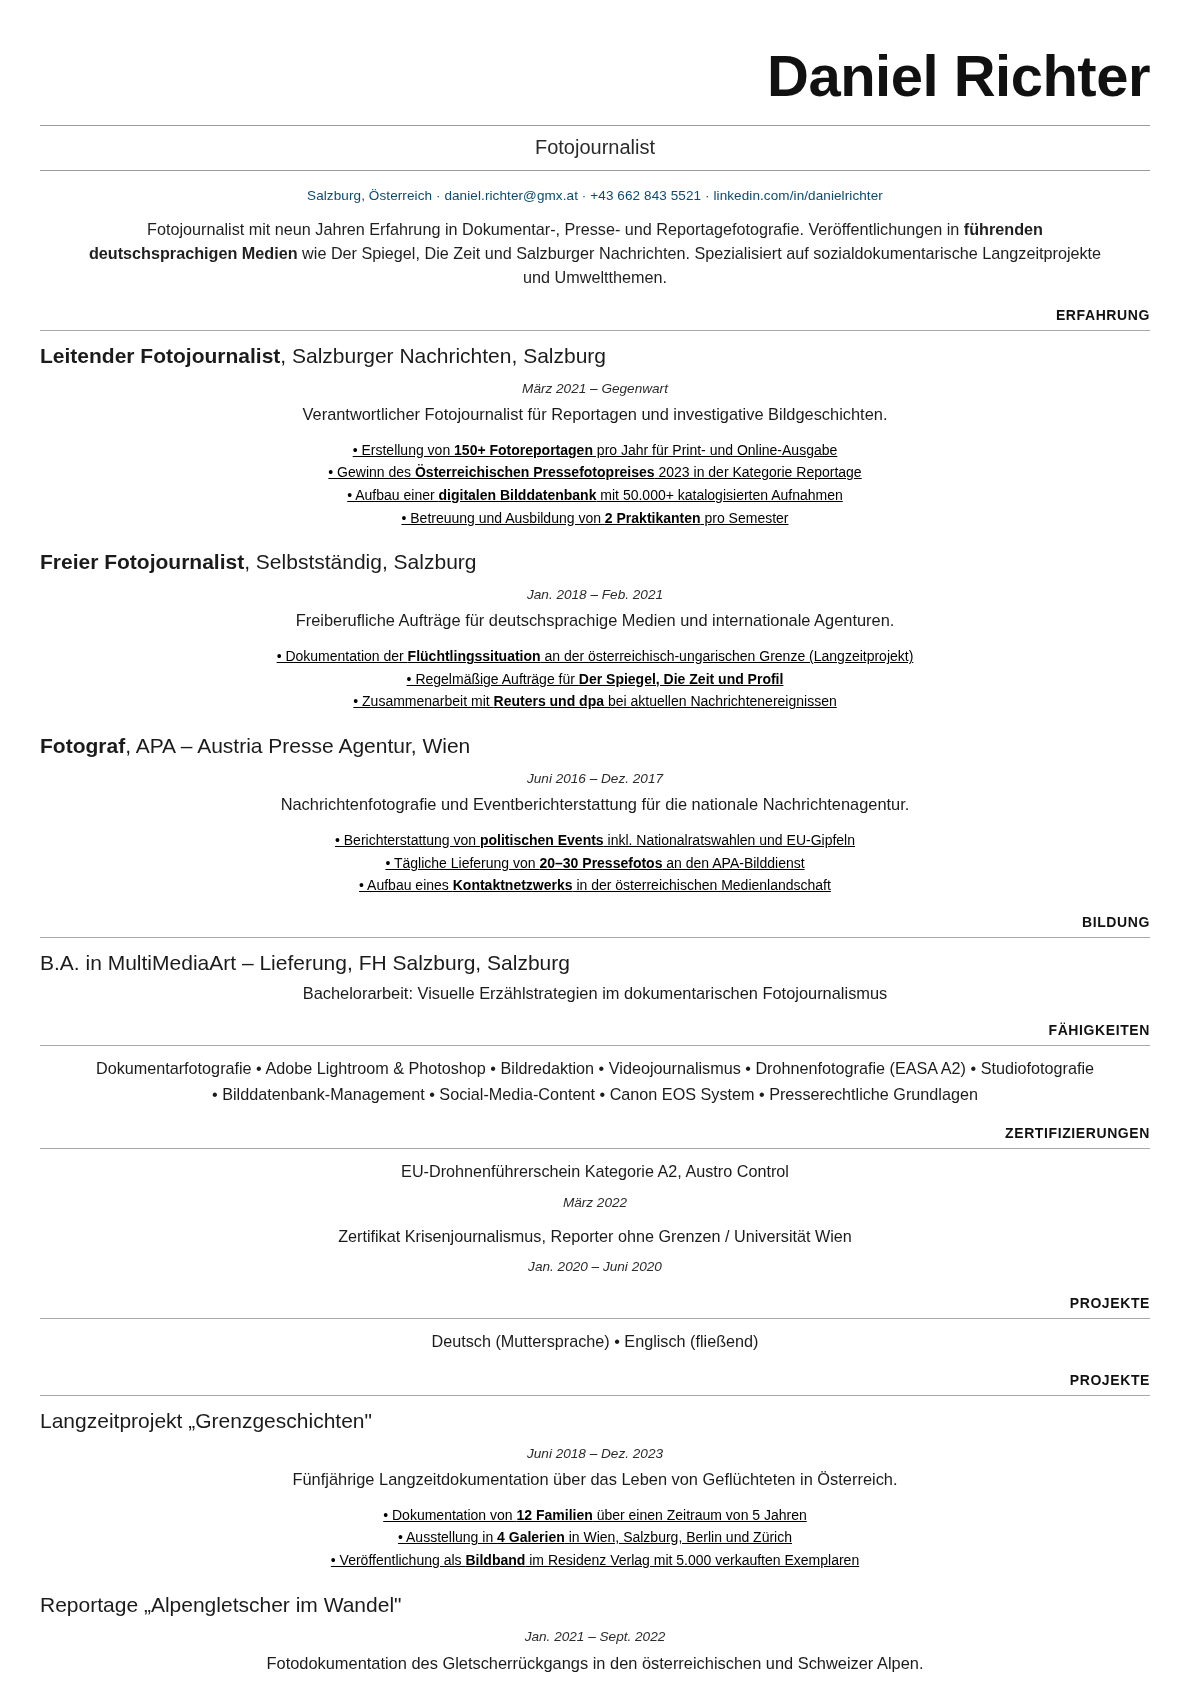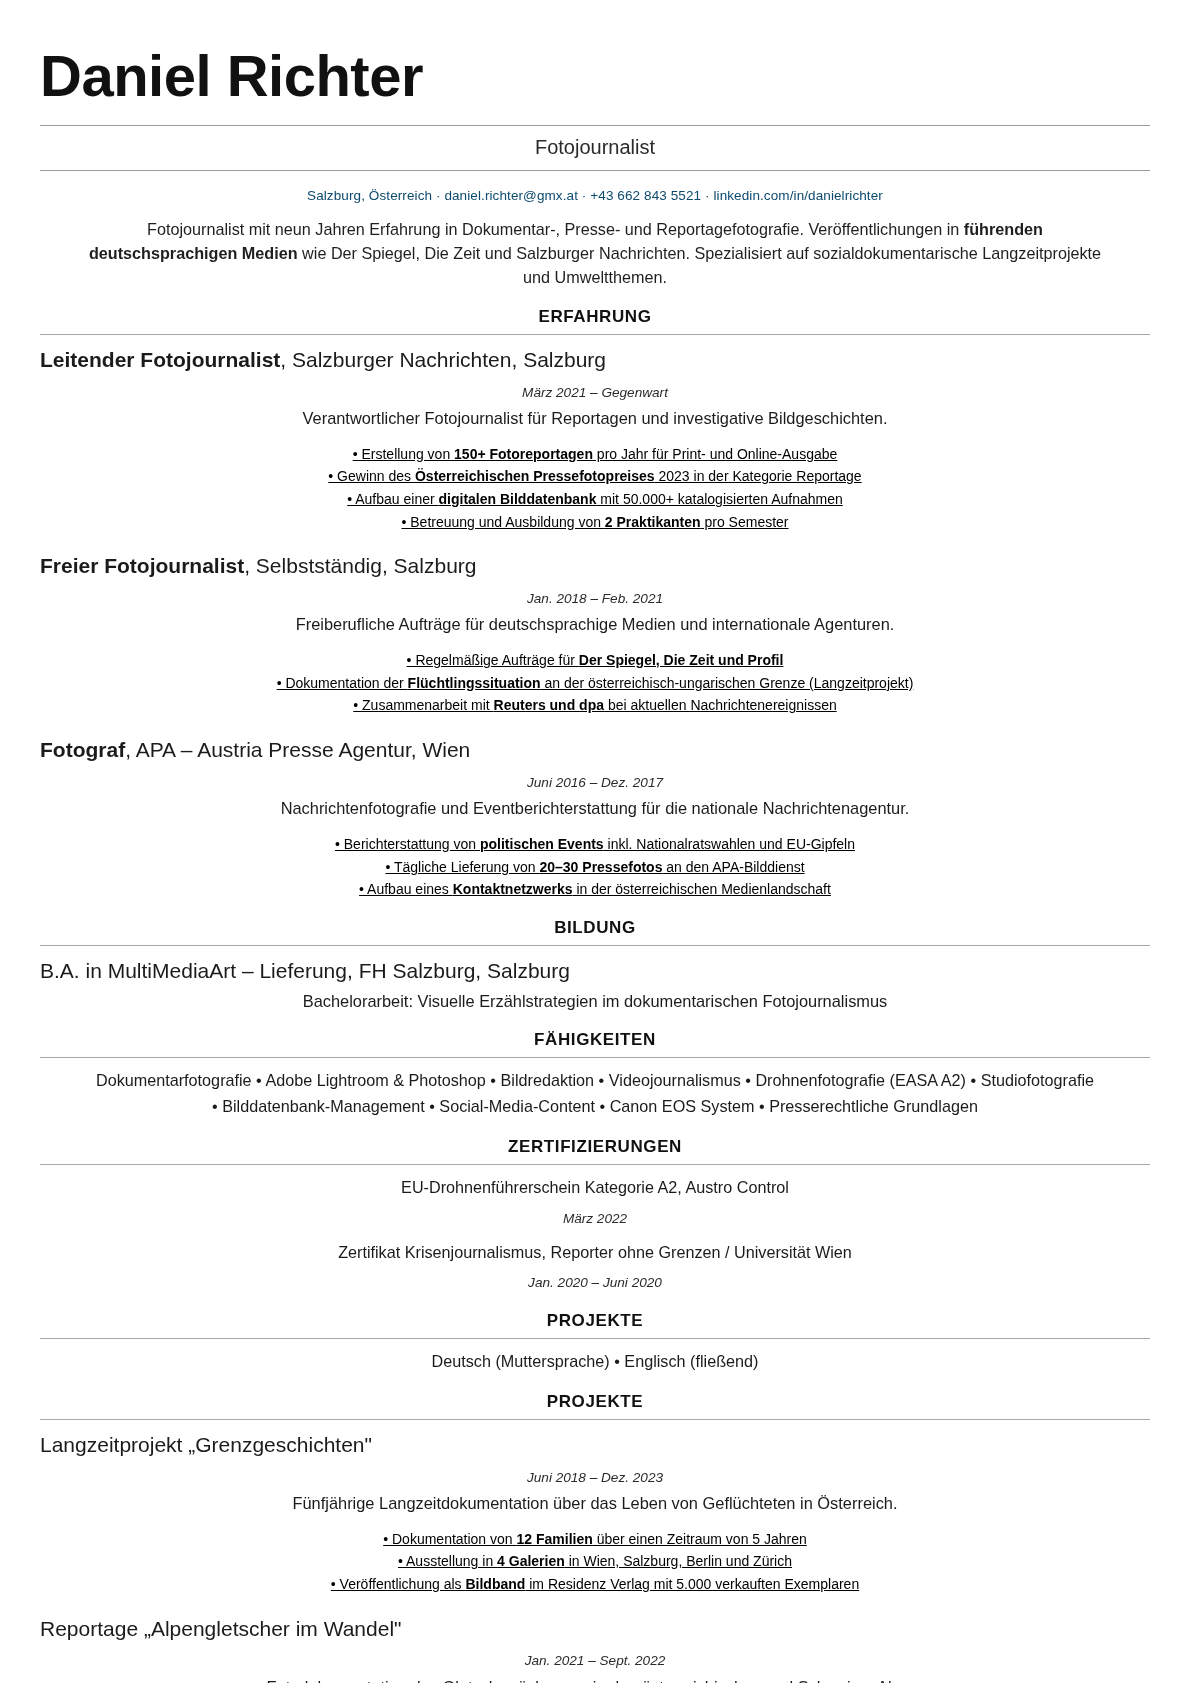--- a/index.html
+++ b/index.html
@@ -18,21 +18,21 @@
   .page {
     width: 1190px;
     min-height: 1683px;
     box-sizing: border-box;
     padding: 38px 40px 30px 40px;
     background: #ffffff;
   }
 
   
   .resume-name {
-    text-align: left;
+    text-align: right;
     font-size: 58px;
     line-height: 1.05;
     font-weight: 800;
     letter-spacing: -0.5px;
     color: #111111;
     margin: 8px 0 18px 0;
   }
   .rule {
     border: 0;
     border-top: 1px solid #9a9a9a;
@@ -65,22 +65,22 @@
     line-height: 1.5;
     color: #1f1f1f;
     margin: 14px 44px 0 44px;
   }
 
   
   .section {
     margin-top: 17px;
   }
   .section-heading {
-    text-align: center;
-    font-size: 17px;
+    text-align: right;
+    font-size: 14px;
     font-weight: 800;
     letter-spacing: 0.6px;
     color: #111111;
     padding-bottom: 7px;
   }
   .section-body {
     padding-top: 10px;
   }
 
   
@@ -178,22 +178,22 @@
               <li><span>• Gewinn des </span><b>Österreichischen Pressefotopreises</b><span> 2023 in der Kategorie Reportage</span></li>
               <li><span>• Aufbau einer </span><b>digitalen Bilddatenbank</b><span> mit 50.000+ katalogisierten Aufnahmen</span></li>
               <li><span>• Betreuung und Ausbildung von </span><b>2 Praktikanten</b><span> pro Semester</span></li>
             </ul>
           </div>
           <div class="entry">
             <div class="entry-title"><b>Freier Fotojournalist</b><span>, Selbstständig, Salzburg</span></div>
             <div class="entry-date">Jan. 2018 – Feb. 2021</div>
             <div class="entry-desc">Freiberufliche Aufträge für deutschsprachige Medien und internationale Agenturen.</div>
             <ul class="bullets">
+              <li><span>• Dokumentation der </span><b>Flüchtlingssituation</b><span> an der österreichisch-ungarischen Grenze (Langzeitprojekt)</span></li>
               <li><span>• Regelmäßige Aufträge für </span><b>Der Spiegel, Die Zeit und Profil</b></li>
-              <li><span>• Dokumentation der </span><b>Flüchtlingssituation</b><span> an der österreichisch-ungarischen Grenze (Langzeitprojekt)</span></li>
               <li><span>• Zusammenarbeit mit </span><b>Reuters und dpa</b><span> bei aktuellen Nachrichtenereignissen</span></li>
             </ul>
           </div>
           <div class="entry">
             <div class="entry-title"><b>Fotograf</b><span>, APA – Austria Presse Agentur, Wien</span></div>
             <div class="entry-date">Juni 2016 – Dez. 2017</div>
             <div class="entry-desc">Nachrichtenfotografie und Eventberichterstattung für die nationale Nachrichtenagentur.</div>
             <ul class="bullets">
               <li><span>• Berichterstattung von </span><b>politischen Events</b><span> inkl. Nationalratswahlen und EU-Gipfeln</span></li>
               <li><span>• Tägliche Lieferung von </span><b>20–30 Pressefotos</b><span> an den APA-Bilddienst</span></li>

